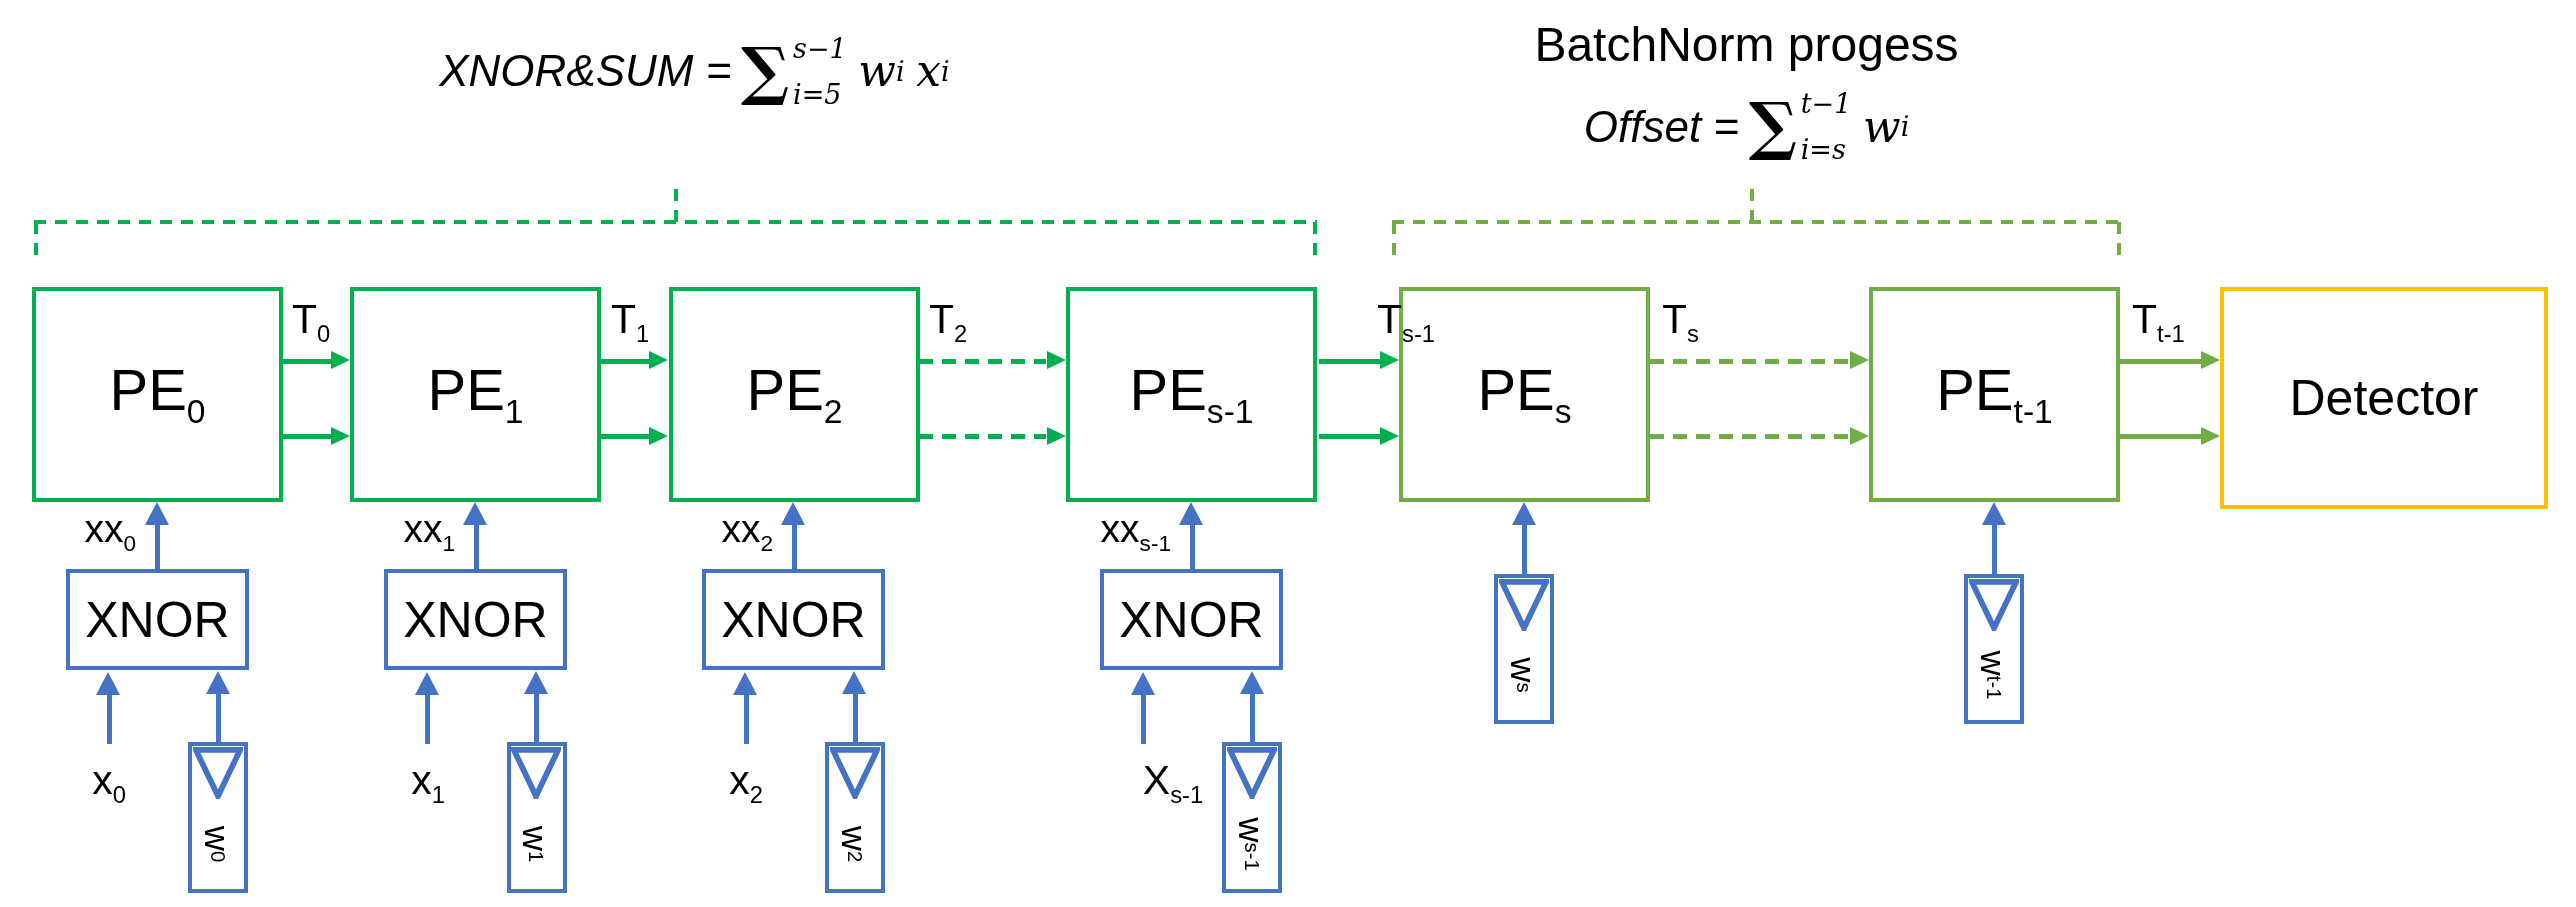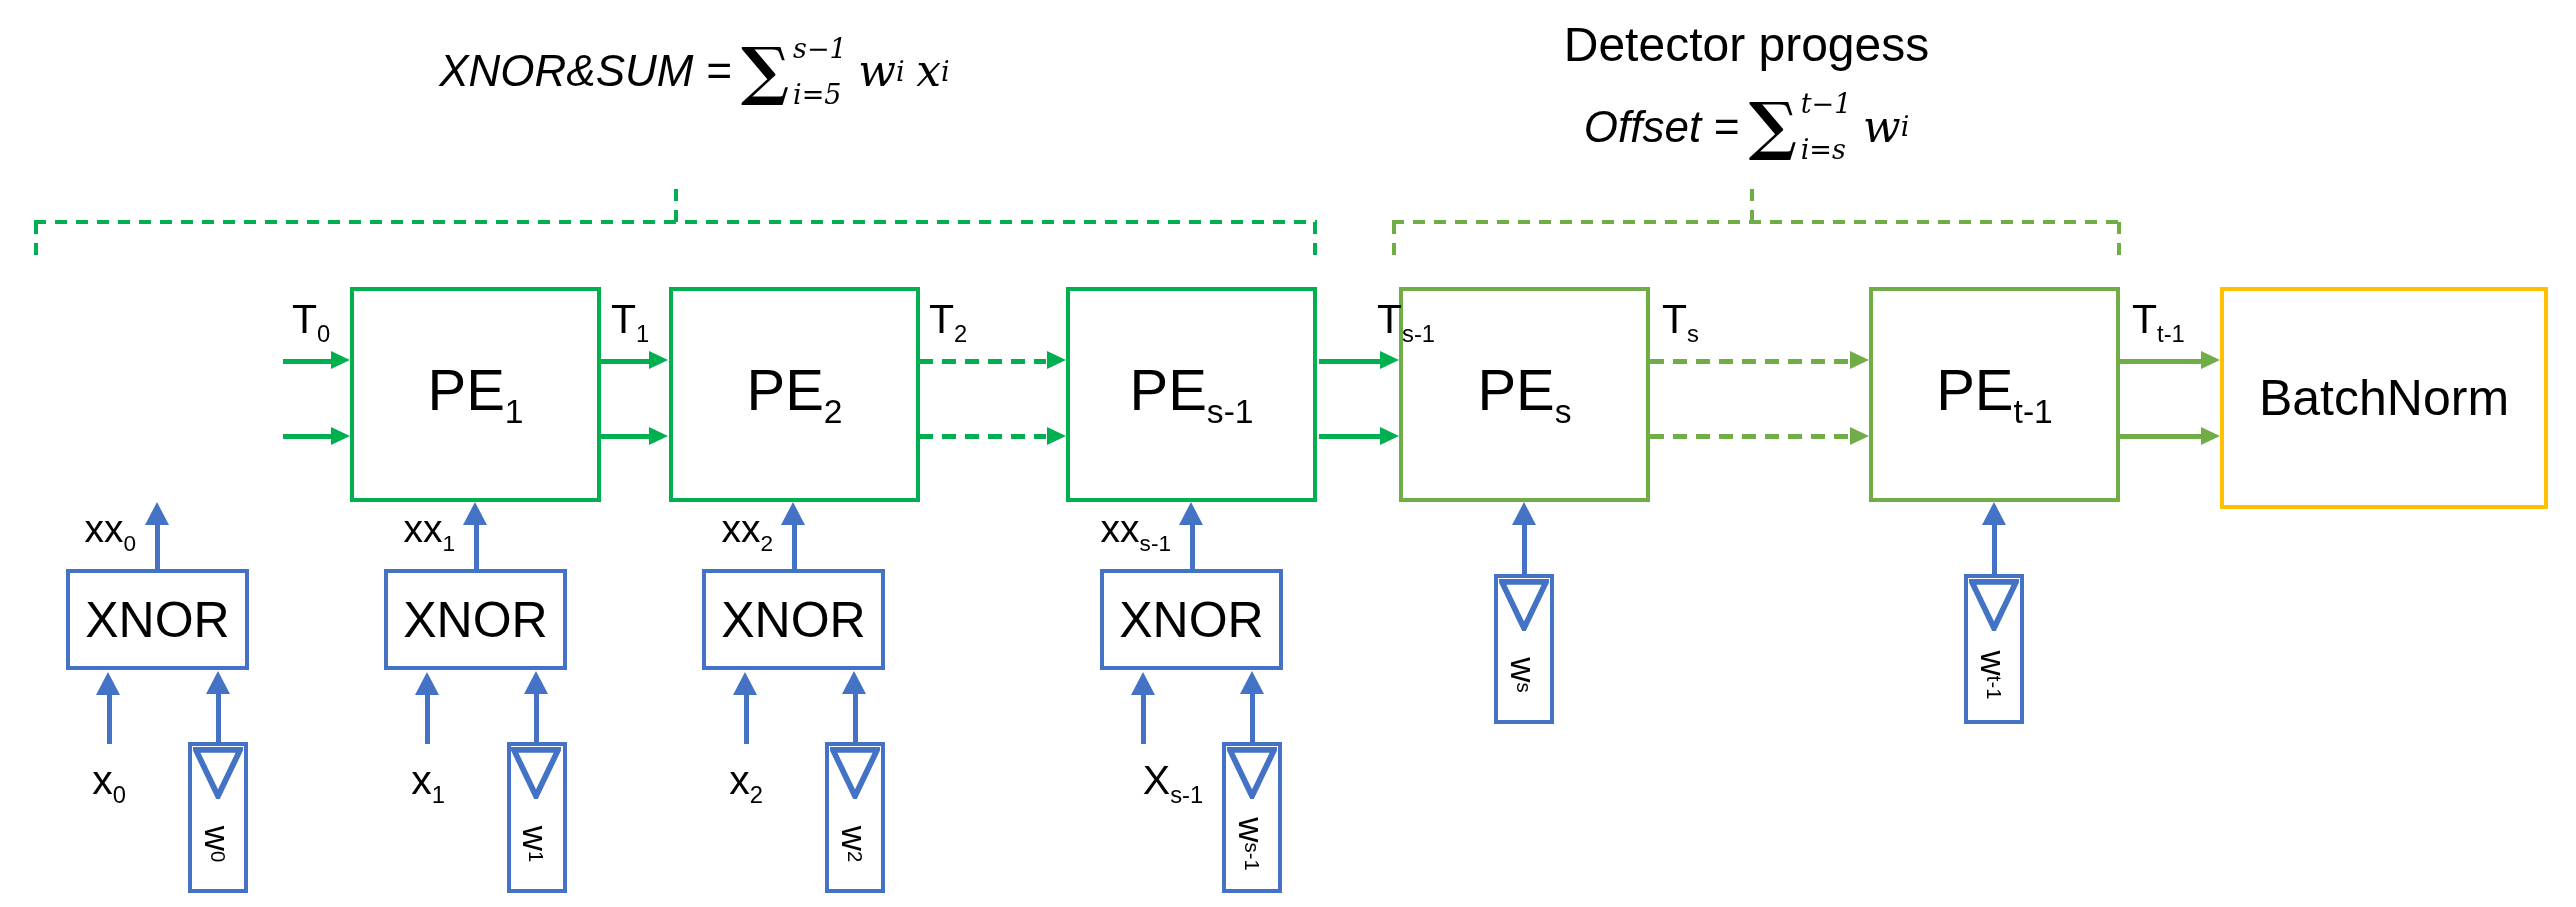--- a/index.html
+++ b/index.html
@@ -88,21 +88,21 @@
         <span>i=5</span>
       </span>
       <span class="mvar">w</span>
         <sub class="mvsub">i</sub>
       <span class="mvar">x</span>
         <sub class="mvsub">i</sub>
     </div>
   </div>
 
   <div class="title-block" style="left:1264px">
-    <div class="diagram-title">Detector progess</div>
+    <div class="diagram-title">BatchNorm progess</div>
     <div class="formula">
       <span class="flhs">Offset =</span>
       <span class="sigma">∑</span>
       <span class="limits">
         <span>t−1</span>
         <span>i=s</span>
       </span>
       <span class="mvar">w</span>
         <sub class="mvsub">i</sub>
     </div>
@@ -111,38 +111,41 @@
   <div class="bracket-h green-bdash-h" style="left:34px;width:1283px"></div>
   <div class="bracket-v green-bdash-v" style="left:34px;top:222px"></div>
   <div class="bracket-v green-bdash-v" style="left:1313px;top:222px"></div>
   <div class="bracket-v green-bdash-v" style="left:674px;top:189px"></div>
 
   <div class="bracket-h olive-bdash-h" style="left:1392px;width:728px"></div>
   <div class="bracket-v olive-bdash-v" style="left:1392px;top:222px"></div>
   <div class="bracket-v olive-bdash-v" style="left:2117px;top:222px"></div>
   <div class="bracket-v olive-bdash-v" style="left:1750px;top:189px"></div>
 
+  <div class="pe" style="left:32px">
+    <span class="box-label"><span>PE</span><sub>0</sub></span>
+  </div>
   <div class="pe" style="left:350px">
     <span class="box-label"><span>PE</span><sub>1</sub></span>
   </div>
   <div class="pe" style="left:669px">
     <span class="box-label"><span>PE</span><sub>2</sub></span>
   </div>
   <div class="pe" style="left:1066px">
     <span class="box-label"><span>PE</span><sub>s-1</sub></span>
   </div>
   <div class="pe olive" style="left:1399px">
     <span class="box-label"><span>PE</span><sub>s</sub></span>
   </div>
   <div class="pe olive" style="left:1869px">
     <span class="box-label"><span>PE</span><sub>t-1</sub></span>
   </div>
 
   <div class="detector">
-    <span class="det-label">BatchNorm</span>
+    <span class="det-label">Detector</span>
   </div>
 
   <div class="tlabel" style="left:292px"><span>T</span><sub>0</sub></div>
   <div class="tlabel" style="left:611px"><span>T</span><sub>1</sub></div>
   <div class="tlabel" style="left:929px"><span>T</span><sub>2</sub></div>
   <div class="tlabel" style="left:1377px"><span>T</span><sub>s-1</sub></div>
   <div class="tlabel" style="left:1662px"><span>T</span><sub>s</sub></div>
   <div class="tlabel" style="left:2132px"><span>T</span><sub>t-1</sub></div>
 
   <div class="hshaft green-solid" style="left:283px;top:359px;width:48px"></div>

